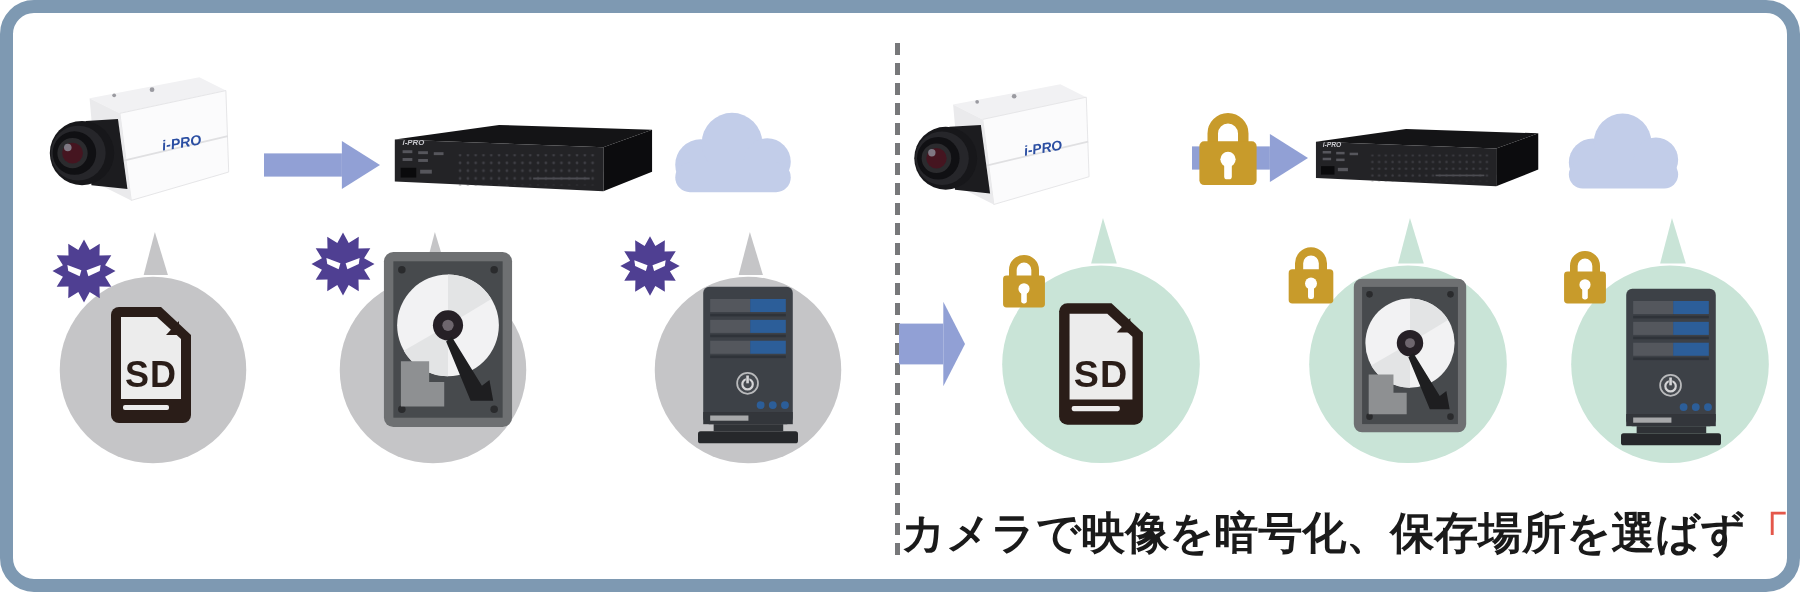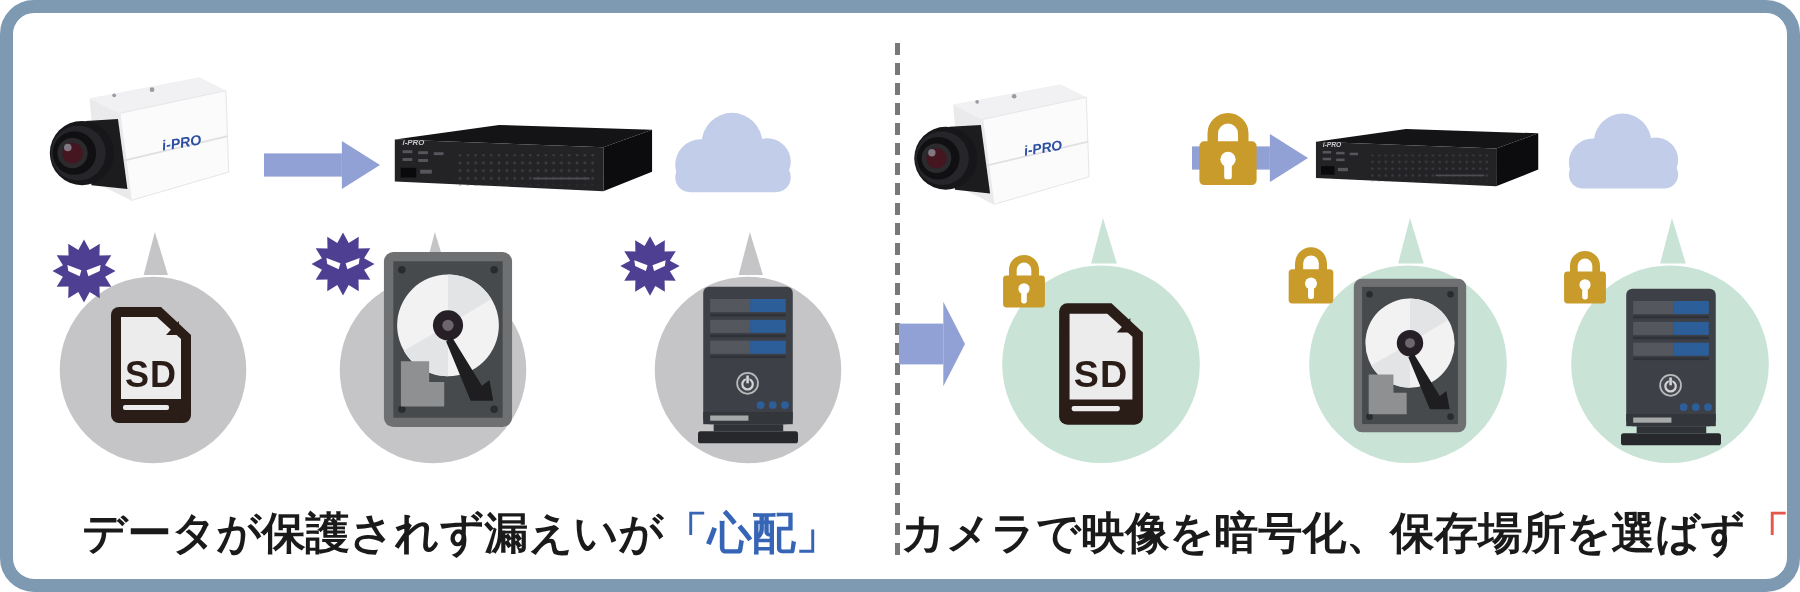--- a/index.html
+++ b/index.html
@@ -198,21 +198,20 @@
     <use href="#sym-sd"></use>
     <text x="42" y="84" class="sd-label" text-anchor="middle">SD</text>
   </svg>
   <svg class="abs" style="left:369px;top:237px;width:132px;height:179px" viewBox="0 0 140 190">
       <use href="#sym-hdd"></use>
     </svg>
   <svg class="abs" style="left:685px;top:272px;width:100px;height:161px" viewBox="0 0 115 185">
       <use href="#sym-server"></use>
     </svg>
 
-  <div class="caption caption-left"><span>データが保護されず漏えいが</span><span class="hl-blue">「心配」</span></div>
 
   <div class="divider"></div>
   <svg class="abs arrow" style="left:886px;top:280px;width:66px;height:102px" viewBox="0 0 140 70" preserveAspectRatio="none">
       <use href="#sym-arrow"></use>
     </svg>
 
   <svg class="abs" style="left:892px;top:60px;width:185px;height:139px" viewBox="0 0 200 150">
     <use href="#sym-cam"></use>
     <text x="150" y="86" class="cam-logo" text-anchor="middle" transform="rotate(-9 150 86)">i-PRO</text>
   </svg>

